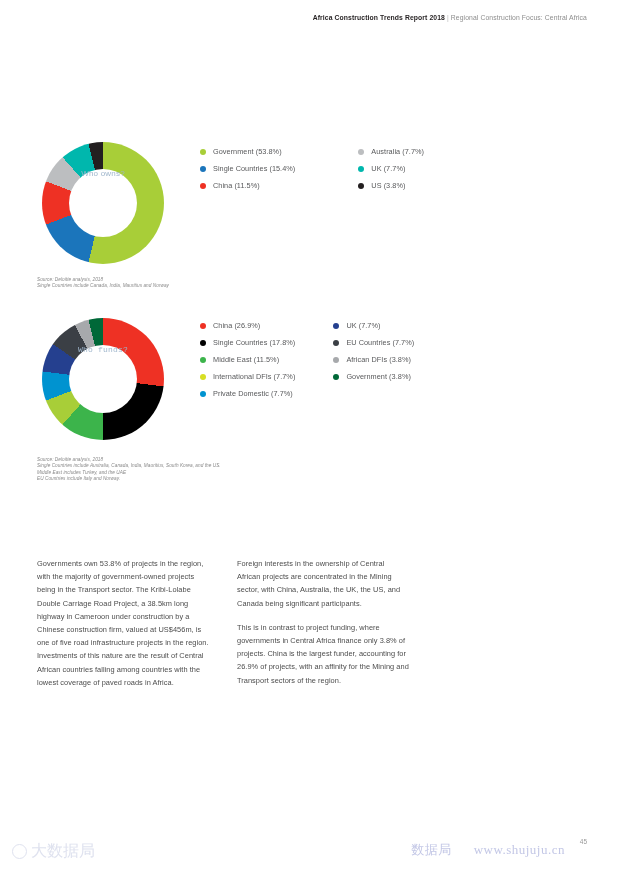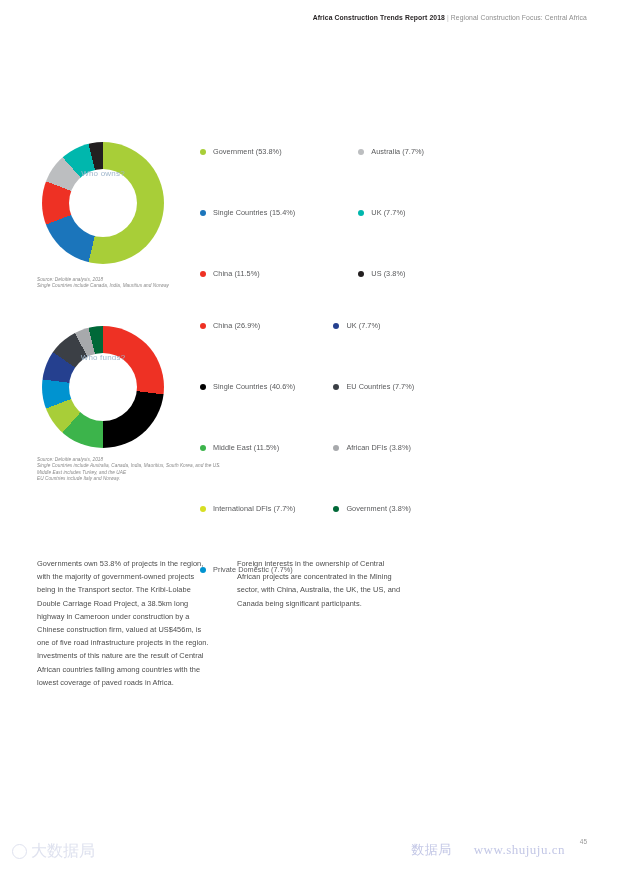--- a/index.html
+++ b/index.html
@@ -27,21 +27,21 @@
     position:absolute;left:50%;top:50%;transform:translate(-50%,-50%);
     width:68px;height:68px;border-radius:50%;background:#fff;
     display:flex;justify-content:center;
   }
   .donut .hole span{
     font-size:8px;color:#9fb6cc;letter-spacing:.2px;white-space:nowrap;
   }
 
   
   .legend{position:absolute;display:flex;}
-  .legend-col{display:flex;flex-direction:column;gap:44px;}
+  .legend-col{display:flex;flex-direction:column;}
   .legend-item{display:flex;align-items:center;height:17px;}
   .legend-dot{
     width:6px;height:6px;border-radius:50%;flex:0 0 auto;margin-right:7px;
   }
   .legend-label{font-size:7.3px;color:#58595b;white-space:nowrap;letter-spacing:.05px;}
 
   
   .source{
     position:absolute;font-size:4.7px;font-style:italic;color:#8a8a8a;
     line-height:6.4px;letter-spacing:.05px;
@@ -121,36 +121,36 @@
           </div>
         </div>
       </div>
     <div class="source" style="left:37px;top:142px;" id="source-0">
         <div>Source: Deloitte analysis, 2018</div>
         <div>Single Countries include Canada, India, Mauritius and Norway</div>
       </div>
   </div>
 
   <div class="chart-block" style="top:312px;">
-    <div class="donut-wrap" style="left:42px;top:14px;">
+    <div class="donut-wrap" style="left:42px;top:6px;font-family:Liberation Mono, monospace;">
       <div class="donut" id="donut-1" style="background: conic-gradient(rgb(238, 49, 36) 0deg, rgb(238, 49, 36) 96.94deg, rgb(0, 0, 0) 96.94deg, rgb(0, 0, 0) 180.18deg, rgb(60, 180, 75) 180.18deg, rgb(60, 180, 75) 221.62deg, rgb(168, 206, 56) 221.62deg, rgb(168, 206, 56) 249.37deg, rgb(0, 147, 208) 249.37deg, rgb(0, 147, 208) 277.12deg, rgb(37, 64, 143) 277.12deg, rgb(37, 64, 143) 304.86deg, rgb(59, 63, 69) 304.86deg, rgb(59, 63, 69) 332.61deg, rgb(167, 169, 172) 332.61deg, rgb(167, 169, 172) 346.31deg, rgb(0, 104, 56) 346.31deg, rgb(0, 104, 56) 360deg);">
         <div class="hole">
           <span>Who funds?</span>
         </div>
       </div>
     </div>
     <div class="legend" style="left:200px;top:5px;" id="legend-1">
         <div class="legend-col" style="margin-left: 0px;">
           <div class="legend-item">
             <span class="legend-dot" style="background: rgb(238, 49, 36);"></span>
             <span class="legend-label">China (26.9%)</span>
           </div>
           <div class="legend-item">
             <span class="legend-dot" style="background: rgb(0, 0, 0);"></span>
-            <span class="legend-label">Single Countries (40.6%)</span>
+            <span class="legend-label">Single Countries (17.8%)</span>
           </div>
           <div class="legend-item">
             <span class="legend-dot" style="background: rgb(60, 180, 75);"></span>
             <span class="legend-label">Middle East (11.5%)</span>
           </div>
           <div class="legend-item">
             <span class="legend-dot" style="background: rgb(215, 223, 35);"></span>
             <span class="legend-label">International DFIs (7.7%)</span>
           </div>
           <div class="legend-item">
@@ -184,20 +184,21 @@
         <div>EU Countries include Italy and Norway.</div>
       </div>
   </div>
 
   <div class="body-cols">
     <div class="body-col" id="body-left">
         <p>Governments own 53.8% of projects in the region, with the majority of government-owned projects being in the Transport sector. The Kribi-Lolabe Double Carriage Road Project, a 38.5km long highway in Cameroon under construction by a Chinese construction firm, valued at US$456m, is one of five road infrastructure projects in the region. Investments of this nature are the result of Central African countries falling among countries with the lowest coverage of paved roads in Africa.</p>
       </div>
     <div class="body-col" id="body-right">
         <p>Foreign interests in the ownership of Central African projects are concentrated in the Mining sector, with China, Australia, the UK, the US, and Canada being significant participants.</p>
+        <p>This is in contrast to project funding, where governments in Central Africa finance only 3.8% of projects. China is the largest funder, accounting for 26.9% of projects, with an affinity for the Mining and Transport sectors of the region.</p>
       </div>
   </div>
 
   <div class="page-number">45</div>
   <div class="wm-right">
     <span class="cn">数据局</span><span>www.shujuju.cn</span>
   </div>
   <div class="wm-left">
     <span class="mark"></span>
     <span>大数据局</span>

